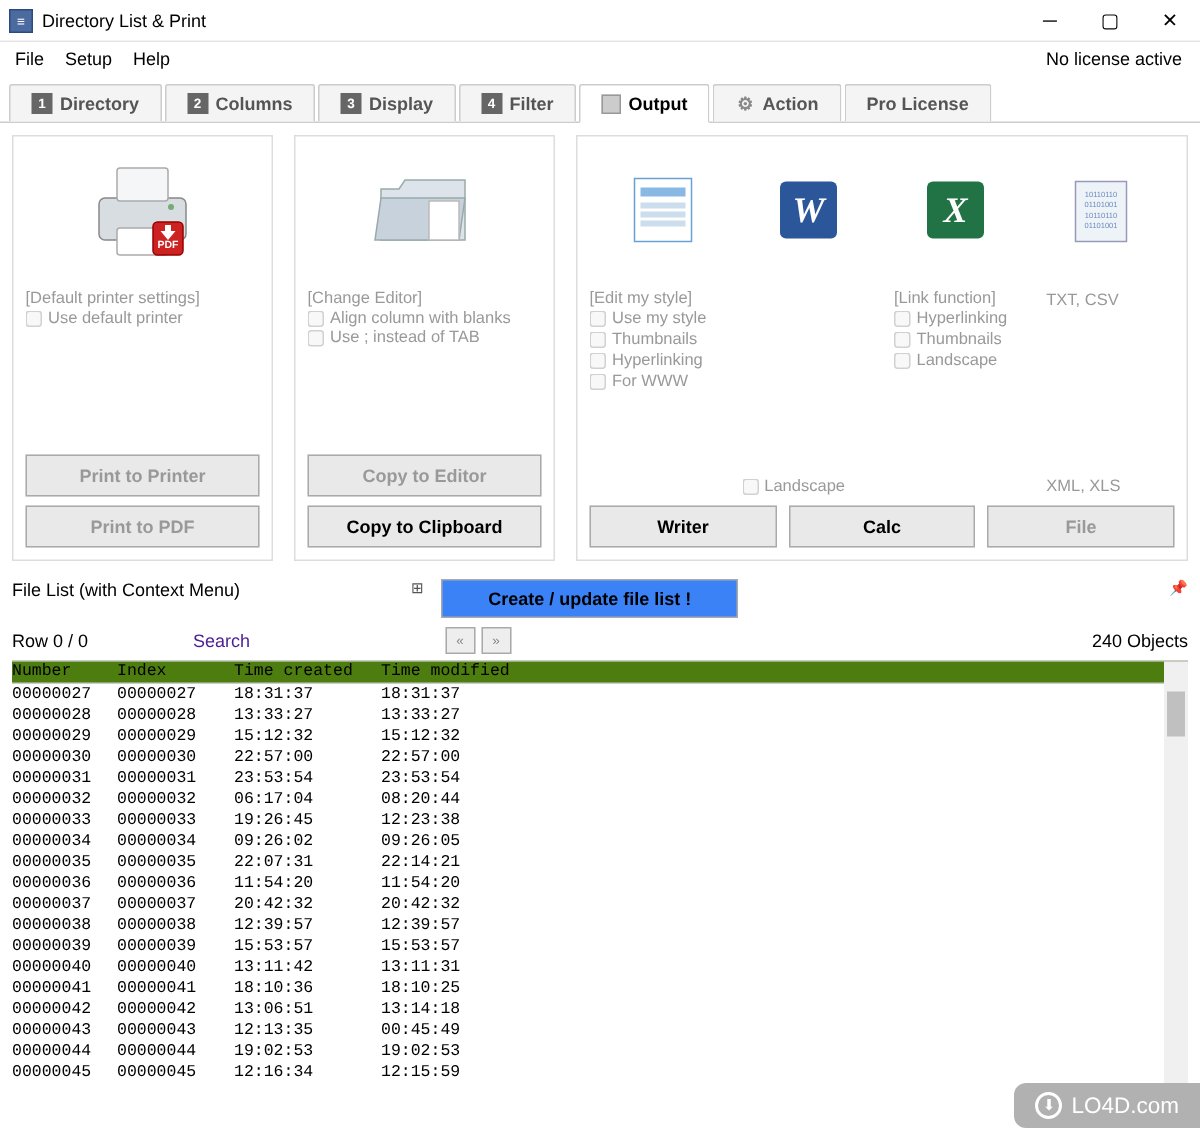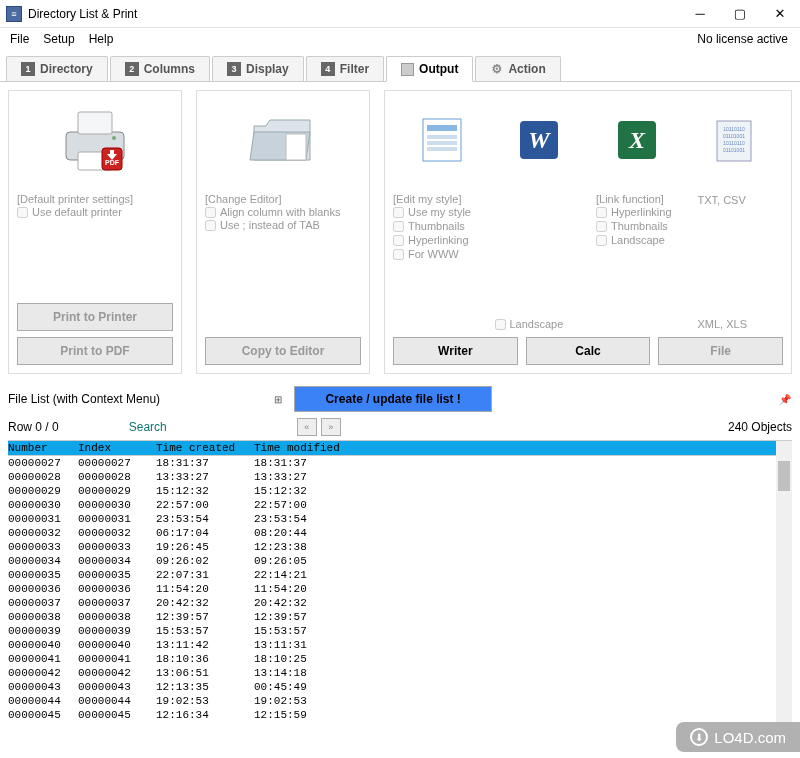--- a/index.html
+++ b/index.html
@@ -30,31 +30,31 @@
 .gray { color: #999; }
 .cb { display: flex; align-items: center; gap: 4px; margin: 1px 0; }
 .cb input { width: 11px; height: 11px; }
 .btn { border: 1px solid #aaa; background: #e9e9e9; height: 28px; display: flex; align-items: center; justify-content: center; font-weight: bold; font-size: 12px; margin-top: 6px; cursor: pointer; }
 .btn.gray { color: #999; }
 .btnrow { display: flex; gap: 8px; }
 .btnrow .btn { flex: 1; }
 .multicol { display: flex; gap: 16px; flex: 1; }
 .subcol { flex: 1; display: flex; flex-direction: column; font-size: 11px; }
 .txtlbl { color: #999; font-size: 11px; margin: 1px 0; }
-.listhdr { display: flex; align-items: center; padding: 4px 8px; gap: 12px; }
+.listhdr { display: flex; padding: 4px 8px; gap: 12px; }
 .listhdr .lbl { font-size: 12px; }
 .createbtn { border: 1px solid #aaa; background: #3b82f6; padding: 5px 30px; font-weight: bold; font-size: 12px; }
 .pin { font-size: 10px; color: #666; margin-left: auto; }
 .rowbar { display: flex; align-items: center; padding: 2px 8px; gap: 10px; font-size: 12px; }
-.rowbar .srch { color: #0f766e; margin-left: 60px; }
+.rowbar .srch { color: #4c1d95; margin-left: 60px; }
 .navbtns { display: flex; gap: 4px; margin-left: 120px; }
 .navbtns div { border: 1px solid #aaa; background: #eee; width: 20px; height: 18px; display: flex; align-items: center; justify-content: center; font-size: 9px; color: #888; }
 .rowbar .objs { margin-left: auto; }
 .filelist { font-family: "Courier New", monospace; font-size: 11px; border-top: 1px solid #ccc; margin: 2px 8px 0; position: relative; }
-.filelist .hdr { background: #0ea5e9; border-bottom: 1px solid #ccc; padding: 1px 0; }
+.filelist .hdr { background: #4d7c0f; border-bottom: 1px solid #ccc; padding: 1px 0; }
 .filelist .row { padding: 0; line-height: 14px; white-space: pre; }
 .filelist .col1 { display: inline-block; width: 70px; }
 .filelist .col2 { display: inline-block; width: 78px; }
 .filelist .col3 { display: inline-block; width: 98px; }
 .filelist .col4 { display: inline-block; }
 .scroll { position: absolute; right: 0; top: 0; bottom: 0; width: 16px; background: #f0f0f0; }
 .scroll .thumb { position: absolute; top: 20px; width: 12px; left: 2px; height: 30px; background: #c0c0c0; }
 .watermark { position: absolute; right: 0; bottom: 6px; background: rgba(100,100,100,0.5); color: #fff; padding: 6px 14px; border-radius: 8px 0 0 8px; font-size: 15px; display: flex; align-items: center; gap: 6px; }
 .watermark .dl { width: 18px; height: 18px; border: 2px solid #fff; border-radius: 50%; display: flex; align-items: center; justify-content: center; font-size: 10px; }
 
@@ -103,20 +103,23 @@
       <span class="num">4</span>
       <span>Filter</span>
     </div>
   <div class="tab active">
       <span class="doc-icon"></span>
       <span>Output</span>
     </div>
   <div class="tab">
       <span class="gear-icon">⚙</span>
       <span>Action</span>
+    </div>
+  <div class="tab">
+      <span>Pro License</span>
     </div>
 </div>
 
 <div class="tabcontent">
 
   <div class="panel w1">
     <div class="bigicon">
       <svg class="svg-printer" viewBox="0 0 78 66">
         <rect x="10" y="24" width="58" height="28" rx="4" fill="#d8dde2" stroke="#888"></rect>
         <rect x="22" y="4" width="34" height="22" rx="2" fill="#f4f6f8" stroke="#aaa"></rect>
@@ -151,20 +154,21 @@
       <label class="cb gray">
           <input type="checkbox" disabled="" style="">
           <span>Align column with blanks</span>
         </label>
       <label class="cb gray">
           <input type="checkbox" disabled="" style="">
           <span>Use ; instead of TAB</span>
         </label>
     </div>
     <div class="btn gray">Copy to Editor</div>
+    <div class="btn">Copy to Clipboard</div>
   </div>
 
   <div class="panel w3">
     <div class="iconrow">
       <span>
         <svg class="svg-app" viewBox="0 0 50 50">
             <rect x="6" y="4" width="38" height="42" fill="#fff" stroke="#6aa0d8"></rect>
             <rect x="10" y="10" width="30" height="6" fill="#8ab8e4"></rect>
             <rect x="10" y="20" width="30" height="4" fill="#cde"></rect>
             <rect x="10" y="26" width="30" height="4" fill="#cde"></rect>

